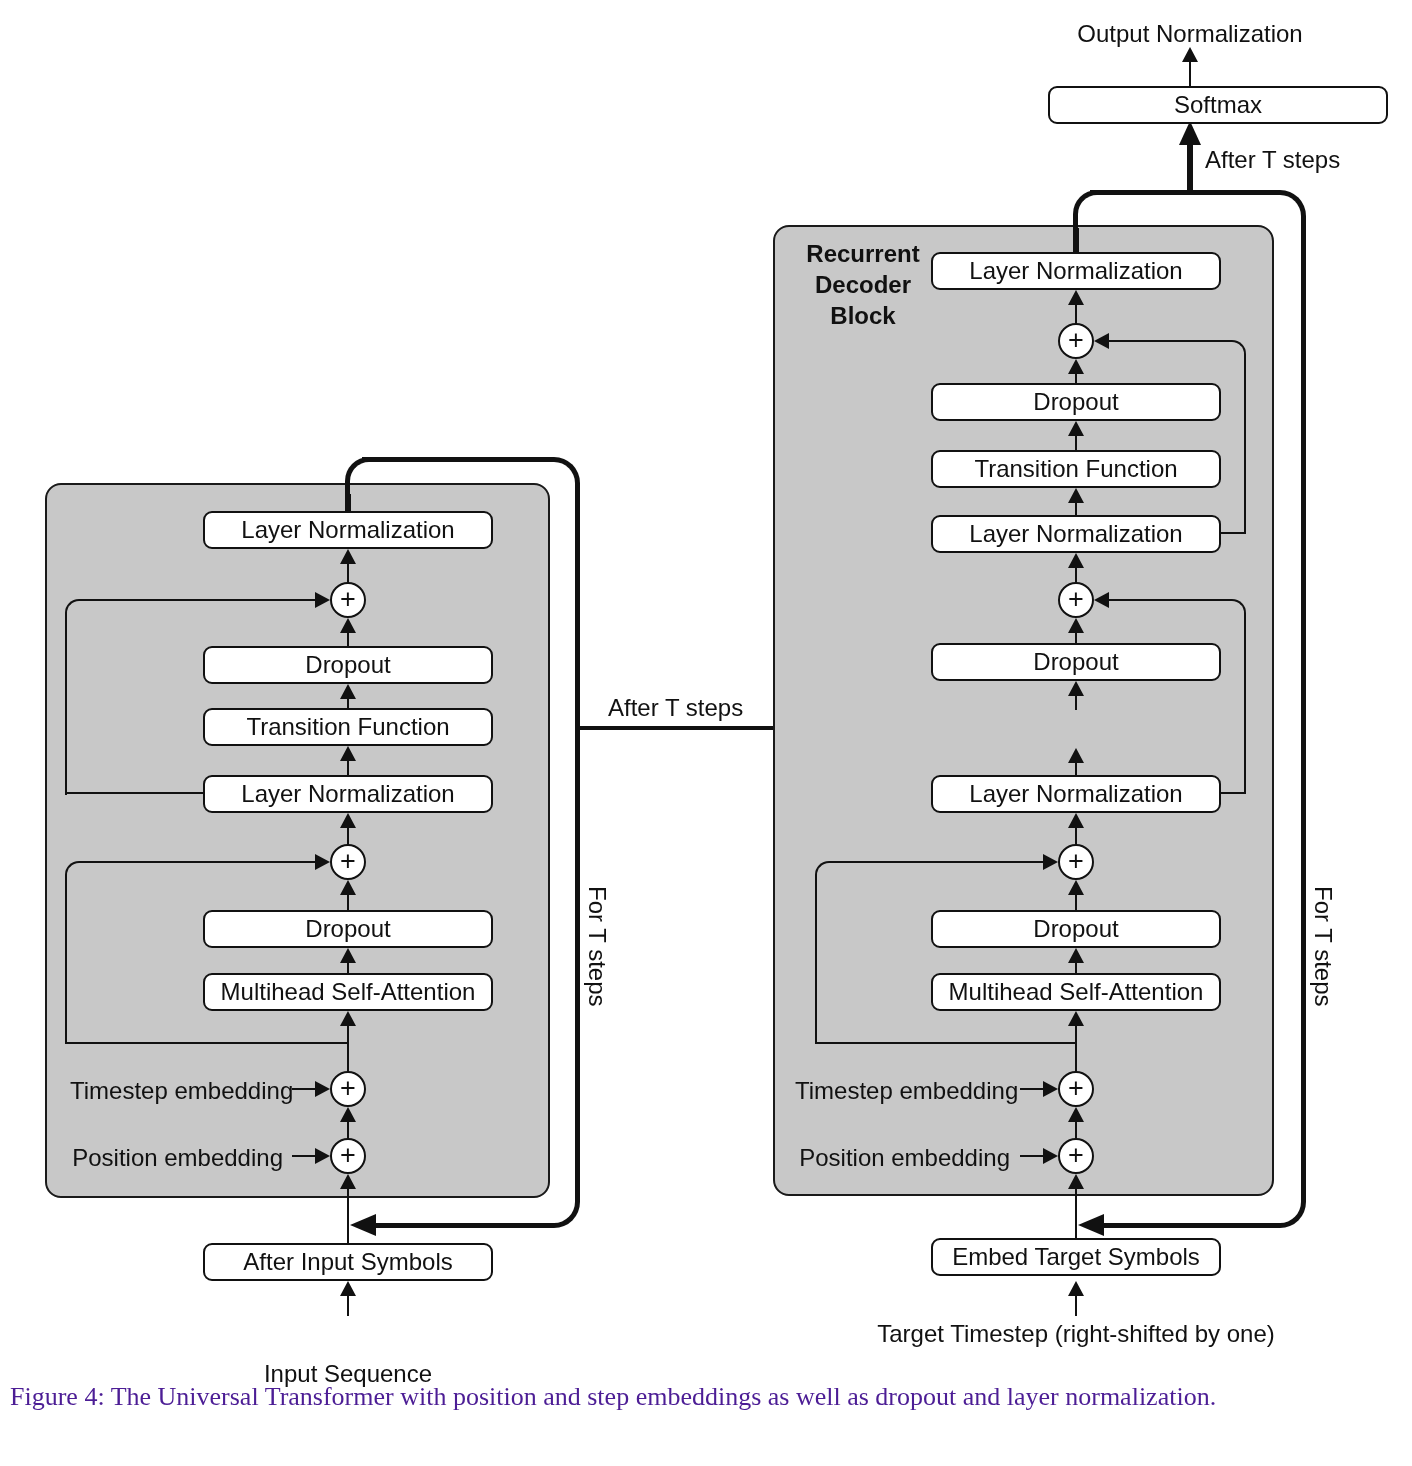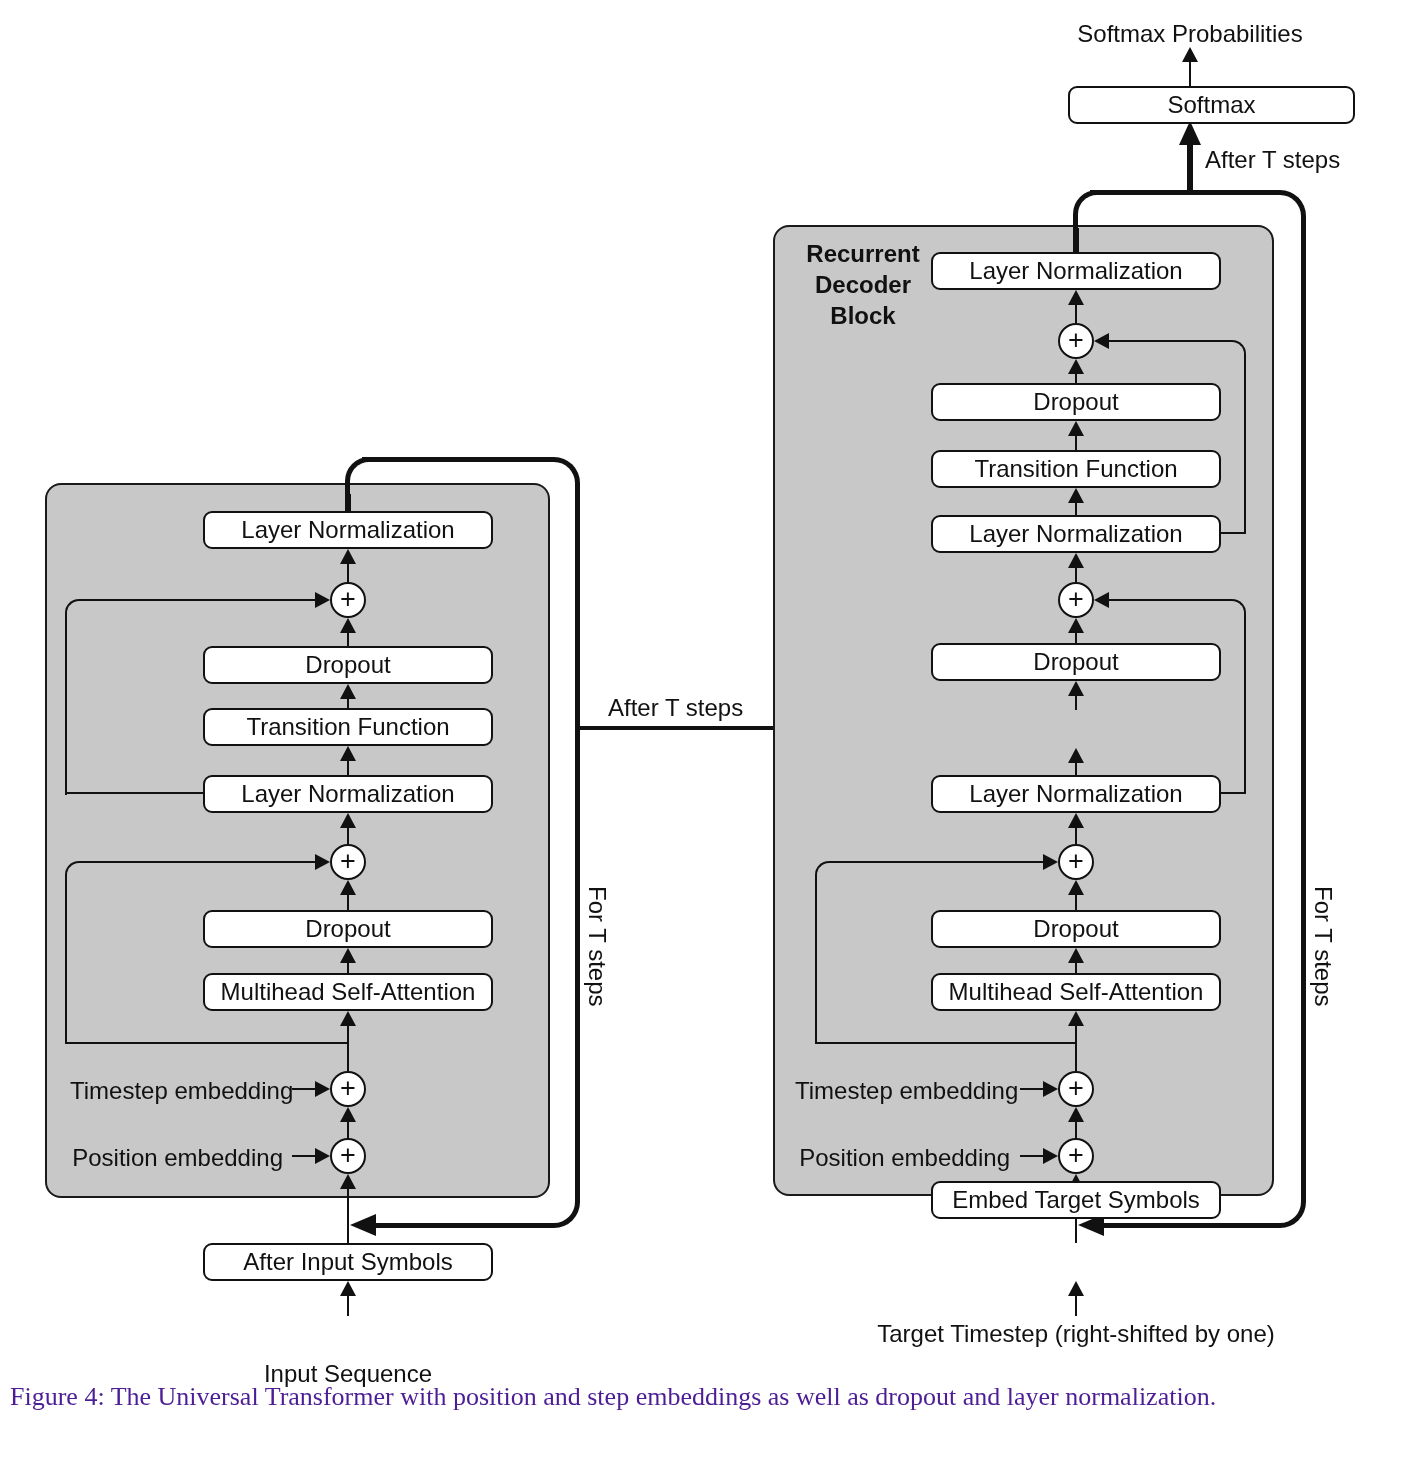--- a/index.html
+++ b/index.html
@@ -111,24 +111,24 @@
 
   <div class="loop-corner" style="left:1073px; top:190px; width:34px; height:42px;"></div>
   <div class="loop-main" style="left:1090px; top:190px; width:216px; height:1038px;"></div>
   <div class="vlk" style="left:1073.25px; top:228px; height:24px;"></div>
   <div class="ah-left-k" style="left:1078px; top:1214px;"></div>
   <div class="vert" style="left:1309px; top:886px;">For T steps</div>
 
   <div class="vlk" style="left:1187.25px; top:142px; height:51px;"></div>
   <div class="ah-up-k" style="left:1179px; top:121px;"></div>
   <div class="lbl" style="left:1205px; top:146px;">After T steps</div>
-  <div class="bx" style="left:1048px; top:86px; width:287px;margin-left:20px;">Softmax</div>
+  <div class="bx" style="left:1048px; top:86px; width:340px;">Softmax</div>
   <div class="vl" style="left:1188.75px; top:60px; height:26px;"></div>
   <div class="ah-up" style="left:1182px; top:47px;"></div>
-  <div class="lbl-c" style="left:1040px; top:20px; width:300px;">Softmax Probabilities</div>
+  <div class="lbl-c" style="left:1040px; top:20px; width:300px;">Output Normalization</div>
 
   <div class="bx" style="left:931px; top:252px;">Layer Normalization</div>
   <div class="bx" style="left:931px; top:383px;">Dropout</div>
   <div class="bx" style="left:931px; top:450px;">Transition Function</div>
   <div class="bx" style="left:931px; top:515px;">Layer Normalization</div>
   <div class="bx" style="left:931px; top:643px;">Dropout</div>
   <div class="bx" style="left:931px; top:775px;">Layer Normalization</div>
   <div class="bx" style="left:931px; top:910px;">Dropout</div>
   <div class="bx" style="left:931px; top:973px;">Multihead Self-Attention</div>
 
@@ -180,18 +180,18 @@
   <div class="hl" style="left:1221px; top:531.75px; width:25px;"></div>
   <div class="ah-left" style="left:1094px; top:333px;"></div>
   <div class="skipR" style="left:1107px; top:598.75px; width:139px; height:195px;"></div>
   <div class="hl" style="left:1221px; top:791.75px; width:25px;"></div>
   <div class="ah-left" style="left:1094px; top:592px;"></div>
 
   <div class="skipL" style="left:814.75px; top:860.75px; width:229px; height:183px;"></div>
   <div class="hl" style="left:816px; top:1041.75px; width:261px;"></div>
   <div class="ah-right" style="left:1043px; top:854px;"></div>
 
-  <div class="bx" style="left:931px; top:1181px;text-align:center;">Embed Target Symbols</div>
+  <div class="bx" style="left:931px; top:1238px;text-align:center;">Embed Target Symbols</div>
   <div class="lbl-c" style="left:876px; top:1320px; width:400px;">Target Timestep (right-shifted by one)</div>
 
   <div id="caption">Figure 4: The Universal Transformer with position and step embeddings as well as dropout and layer normalization.</div>
 
 </div>
 
 </body></html>

